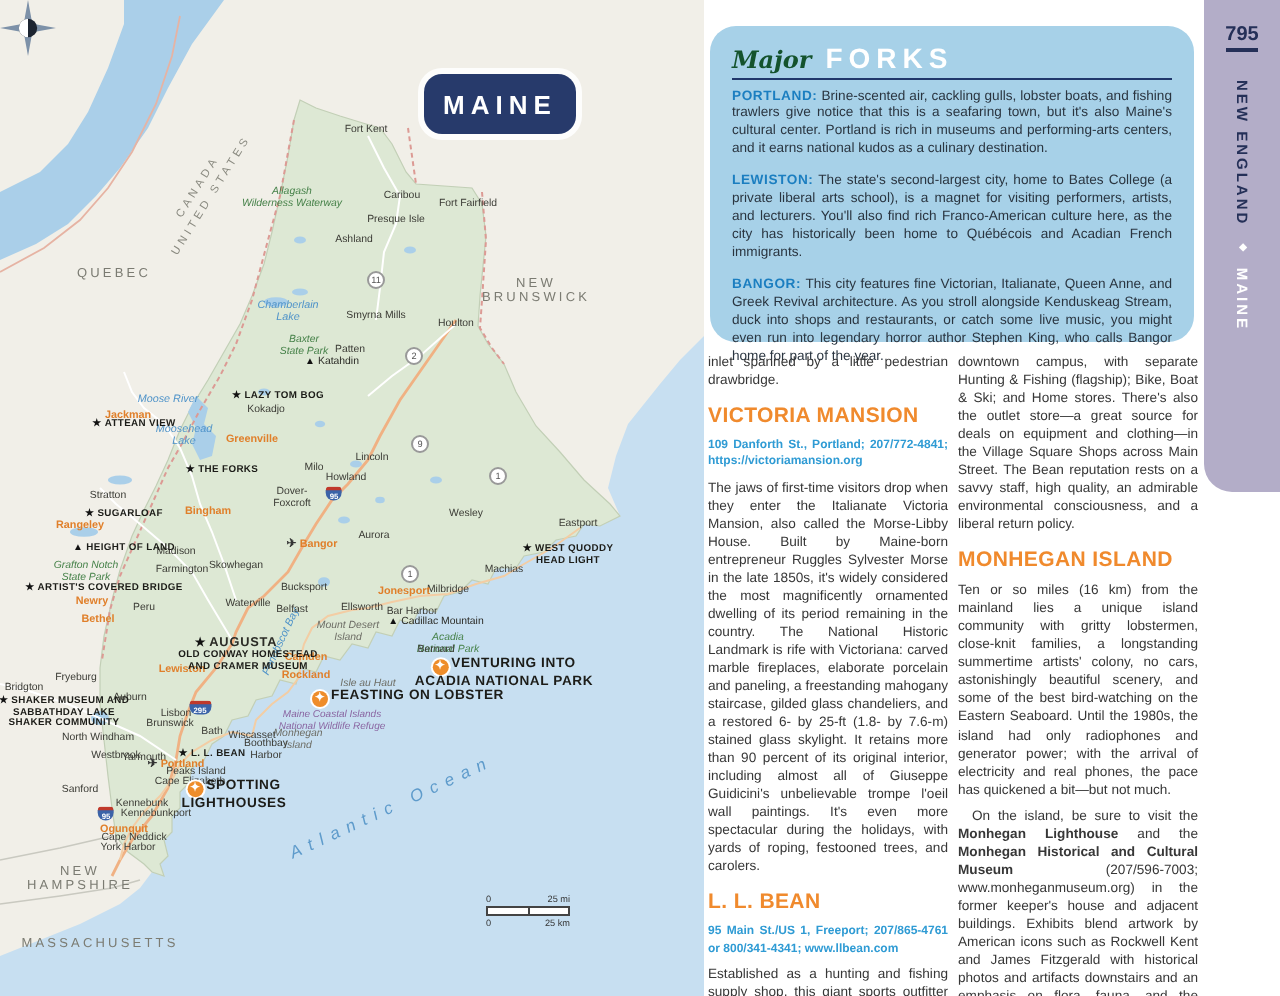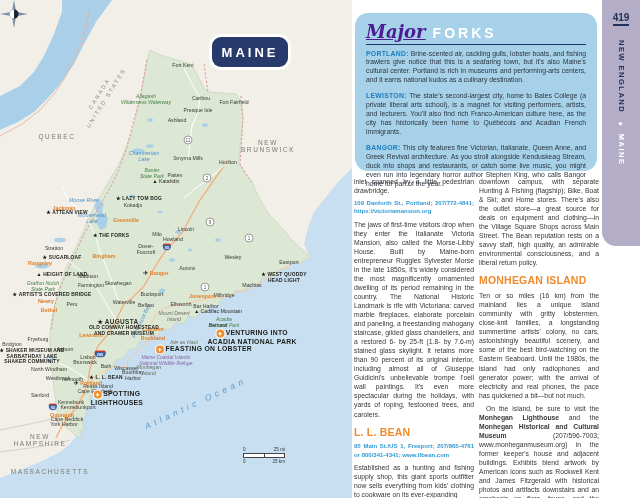--- a/index.html
+++ b/index.html
@@ -54,21 +54,21 @@
   #sidebar .vtext{writing-mode:vertical-rl;margin-top:14px;font-size:7.5px;font-weight:bold;
                   letter-spacing:1.5px;}
   #sidebar .vt-region{color:#253058;}
   #sidebar .vt-diamond{color:#ffffff;font-size:5px;padding:3px 0;}
   #sidebar .vt-state{color:#ffffff;}
   #cities-box{position:absolute;left:355px;top:13px;width:242px;height:158px;background:#a7d1e8;
               border-radius:13px;padding:8px 11px;box-sizing:border-box;}
   #cities-title{display:flex;align-items:baseline;gap:7px;border-bottom:1.6px solid #20376b;
                 padding-bottom:2px;}
   #cities-title .script{font-family:"DejaVu Serif",serif;font-style:italic;font-weight:bold;
-                        font-size:18px;color:#4c1d95;text-decoration:underline;}
+                        font-size:12px;color:#14532d;}
   #cities-title .caps{font-size:14px;font-weight:800;color:#ffffff;letter-spacing:3px;}
   .city-entry{font-size:6.8px;line-height:1.32;color:#2a3540;text-align:justify;margin-top:4.5px;}
   .city-entry .cname{font-weight:bold;color:#1b7ec0;letter-spacing:.3px;}
   .col{position:absolute;top:177px;width:120px;font-size:6.8px;line-height:1.33;color:#373737;
        text-align:justify;}
   #col1{left:354px;}
   #col2{left:479px;}
   .col h3{margin:7px 0 3px;font-size:10.5px;font-weight:800;color:#f08a2d;letter-spacing:.2px;}
   .addr{font-size:6px;font-weight:bold;color:#2f9bd4;line-height:1.4;margin:0 0 4px;}
   .col p{margin:0 0 4px;}
@@ -276,40 +276,41 @@
           <i></i>
         </div>
       <div class="row">
         <span>0</span>
         <span>25 km</span>
       </div>
     </div>
   </div>
 
   <div id="sidebar">
-    <span id="pagenum">419</span><br>
+    <span id="pagenum">795</span><br>
     <span class="vtext">
       <span class="vt-region">NEW ENGLAND</span>
       <span class="vt-diamond">◆</span>
       <span class="vt-state">MAINE</span>
     </span>
   </div>
 
   <div id="cities-box">
     <div id="cities-title">
       <span class="script">Major</span>
       <span class="caps">FORKS</span>
     </div>
     <p class="city-entry"><span class="cname">PORTLAND:</span> <span>Brine-scented air, cackling gulls, lobster boats, and fishing trawlers give notice that this is a seafaring town, but it's also Maine's cultural center. Portland is rich in museums and performing-arts centers, and it earns national kudos as a culinary destination.</span></p>
     <p class="city-entry"><span class="cname">LEWISTON:</span> <span>The state's second-largest city, home to Bates College (a private liberal arts school), is a magnet for visiting performers, artists, and lecturers. You'll also find rich Franco-American culture here, as the city has historically been home to Québécois and Acadian French immigrants.</span></p>
     <p class="city-entry"><span class="cname">BANGOR:</span> <span>This city features fine Victorian, Italianate, Queen Anne, and Greek Revival architecture. As you stroll alongside Kenduskeag Stream, duck into shops and restaurants, or catch some live music, you might even run into legendary horror author Stephen King, who calls Bangor home for part of the year.</span></p>
   </div>
 
   <div id="col1" class="col">
     <p>inlet spanned by a little pedestrian drawbridge.</p>
+    <h3>VICTORIA MANSION</h3>
     <p class="addr">109 Danforth St., Portland; 207/772-4841; https://victoriamansion.org</p>
     <p>The jaws of first-time visitors drop when they enter the Italianate Victoria Mansion, also called the Morse-Libby House. Built by Maine-born entrepreneur Ruggles Sylvester Morse in the late 1850s, it's widely considered the most magnificently ornamented dwelling of its period remaining in the country. The National Historic Landmark is rife with Victoriana: carved marble fireplaces, elaborate porcelain and paneling, a freestanding mahogany staircase, gilded glass chandeliers, and a restored 6- by 25-ft (1.8- by 7.6-m) stained glass skylight. It retains more than 90 percent of its original interior, including almost all of Giuseppe Guidicini's unbelievable trompe l'oeil wall paintings. It's even more spectacular during the holidays, with yards of roping, festooned trees, and carolers.</p>
     <h3>L. L. BEAN</h3>
     <p class="addr">95 Main St./US 1, Freeport; 207/865-4761 or 800/341-4341; www.llbean.com</p>
     <p>Established as a hunting and fishing supply shop, this giant sports outfitter now sells everything from kids' clothing to cookware on its ever-expanding</p>
   </div>
 
   <div id="col2" class="col">
     <p>downtown campus, with separate Hunting &amp; Fishing (flagship); Bike, Boat &amp; Ski; and Home stores. There's also the outlet store—a great source for deals on equipment and clothing—in the Village Square Shops across Main Street. The Bean reputation rests on a savvy staff, high quality, an admirable environmental consciousness, and a liberal return policy.</p>
     <h3>MONHEGAN ISLAND</h3>

